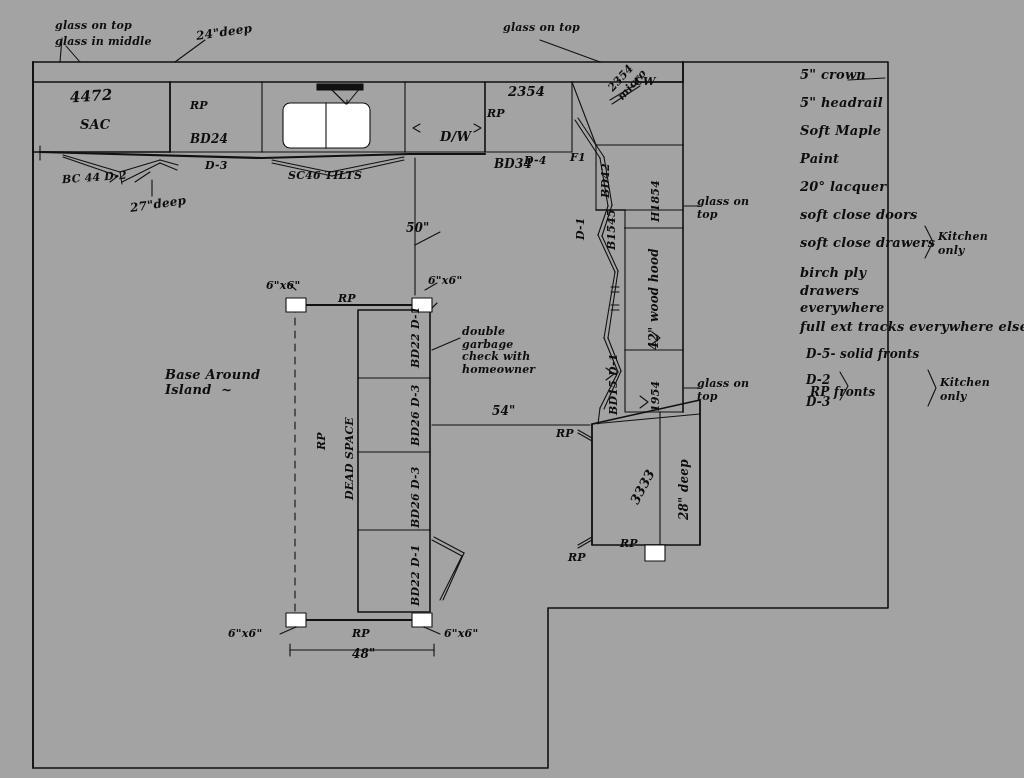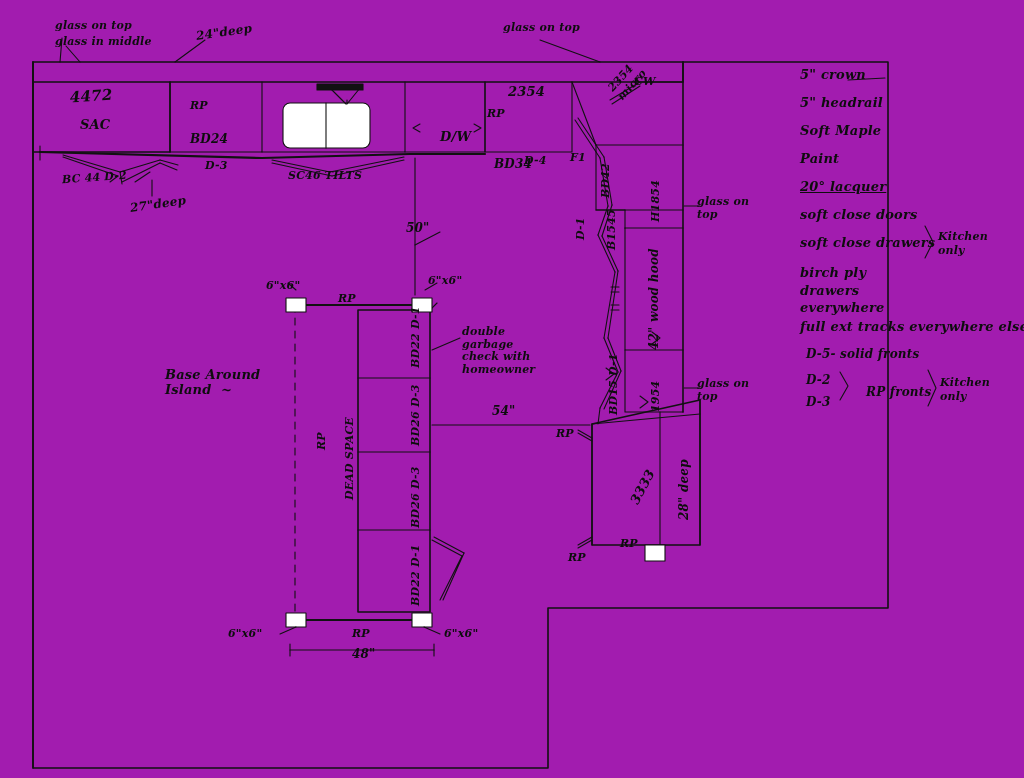--- a/index.html
+++ b/index.html
@@ -7,21 +7,21 @@
     padding: 0;
     background: #ffffff;
   }
   body {
     font-family: "DejaVu Sans", sans-serif;
   }
   #sheet {
     position: relative;
     width: 1024px;
     height: 778px;
-    background: #a21caf;
+    background: #a3a3a3;
     overflow: hidden;
   }
   .lbl {
     position: absolute;
     font-family: "DejaVu Sans", sans-serif;
     color: #0d0d0d;
     white-space: pre;
     line-height: 1.15;
     letter-spacing: 0.2px;
   }
@@ -237,32 +237,32 @@
   <div class="lbl hand s11" style="left:568px; top:552px;">RP</div>
   <div class="lbl hand s11" style="left:620px; top:538px;">RP</div>
   <div class="lbl hand s13" style="left:628px; top:500px; transform:rotate(-62deg); transform-origin:left top;">3333</div>
   <div class="lbl hand s12" style="left:678px; top:520px; transform:rotate(-90deg); transform-origin:left top;">28" deep</div>
 
   <div>
     <div class="lbl hand s13" style="left:800px; top:68px;">5" crown</div>
     <div class="lbl hand s13" style="left:800px; top:96px;">5" headrail</div>
     <div class="lbl hand s13" style="left:800px; top:124px;">Soft Maple</div>
     <div class="lbl hand s13" style="left:800px; top:152px;text-align:right;">Paint</div>
-    <div class="lbl hand s13" style="left:800px; top:180px;text-decoration:underline;">20° lacquer</div>
+    <div class="lbl hand s13" style="left:800px; top:180px;">20° lacquer</div>
     <div class="lbl hand s13" style="left:800px; top:208px;">soft close doors</div>
     <div class="lbl hand s13" style="left:800px; top:236px;">soft close drawers</div>
     <div class="lbl hand s13" style="left:800px; top:264px; width:120px; white-space:normal; line-height:1.35;">birch ply drawers everywhere</div>
     <div class="lbl hand s13" style="left:800px; top:320px;">full ext tracks everywhere else</div>
     <div class="lbl hand s11" style="left:938px; top:230px; line-height:1.3;">Kitchen
 only</div>
 
     <div class="lbl hand s12" style="left:806px; top:348px;">D-5- solid fronts</div>
     <div class="lbl hand s12" style="left:806px; top:374px;">D-2</div>
     <div class="lbl hand s12" style="left:806px; top:396px;">D-3</div>
-    <div class="lbl hand s12" style="left:866px; top:386px;font-style:italic;">RP fronts</div>
+    <div class="lbl hand s12" style="left:810px; top:386px;font-style:italic;">RP fronts</div>
     <div class="lbl hand s11" style="left:940px; top:376px; line-height:1.3;">Kitchen
 only</div>
   </div>
 
   <svg class="layer" viewBox="0 0 1024 778">
 
     <path class="ln w1" d="M840 372 L848 386 L840 400"></path>
   </svg>
 
 </div>

